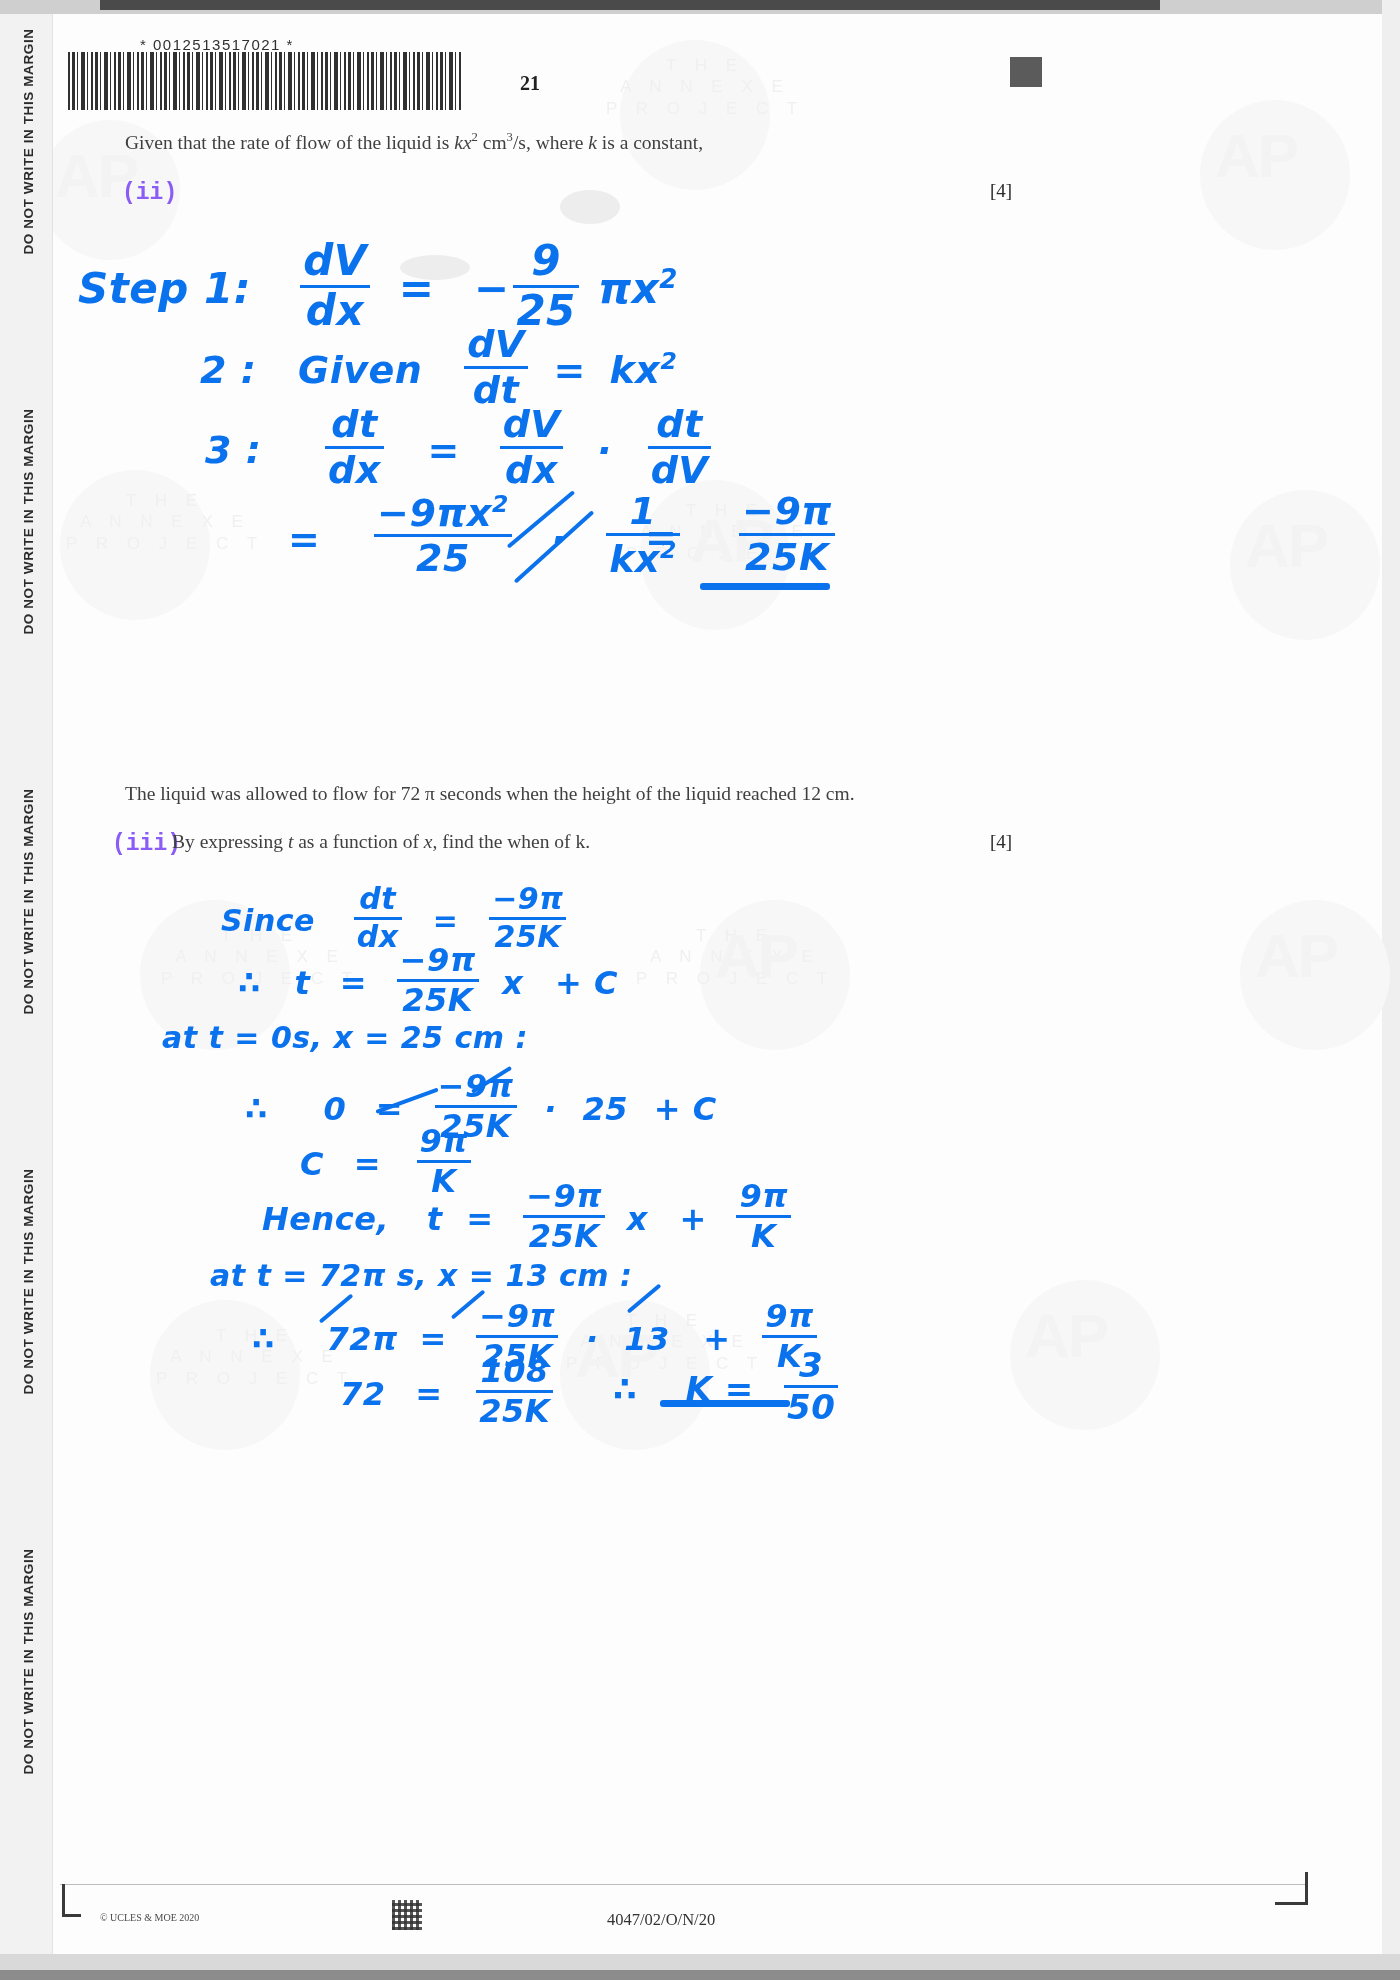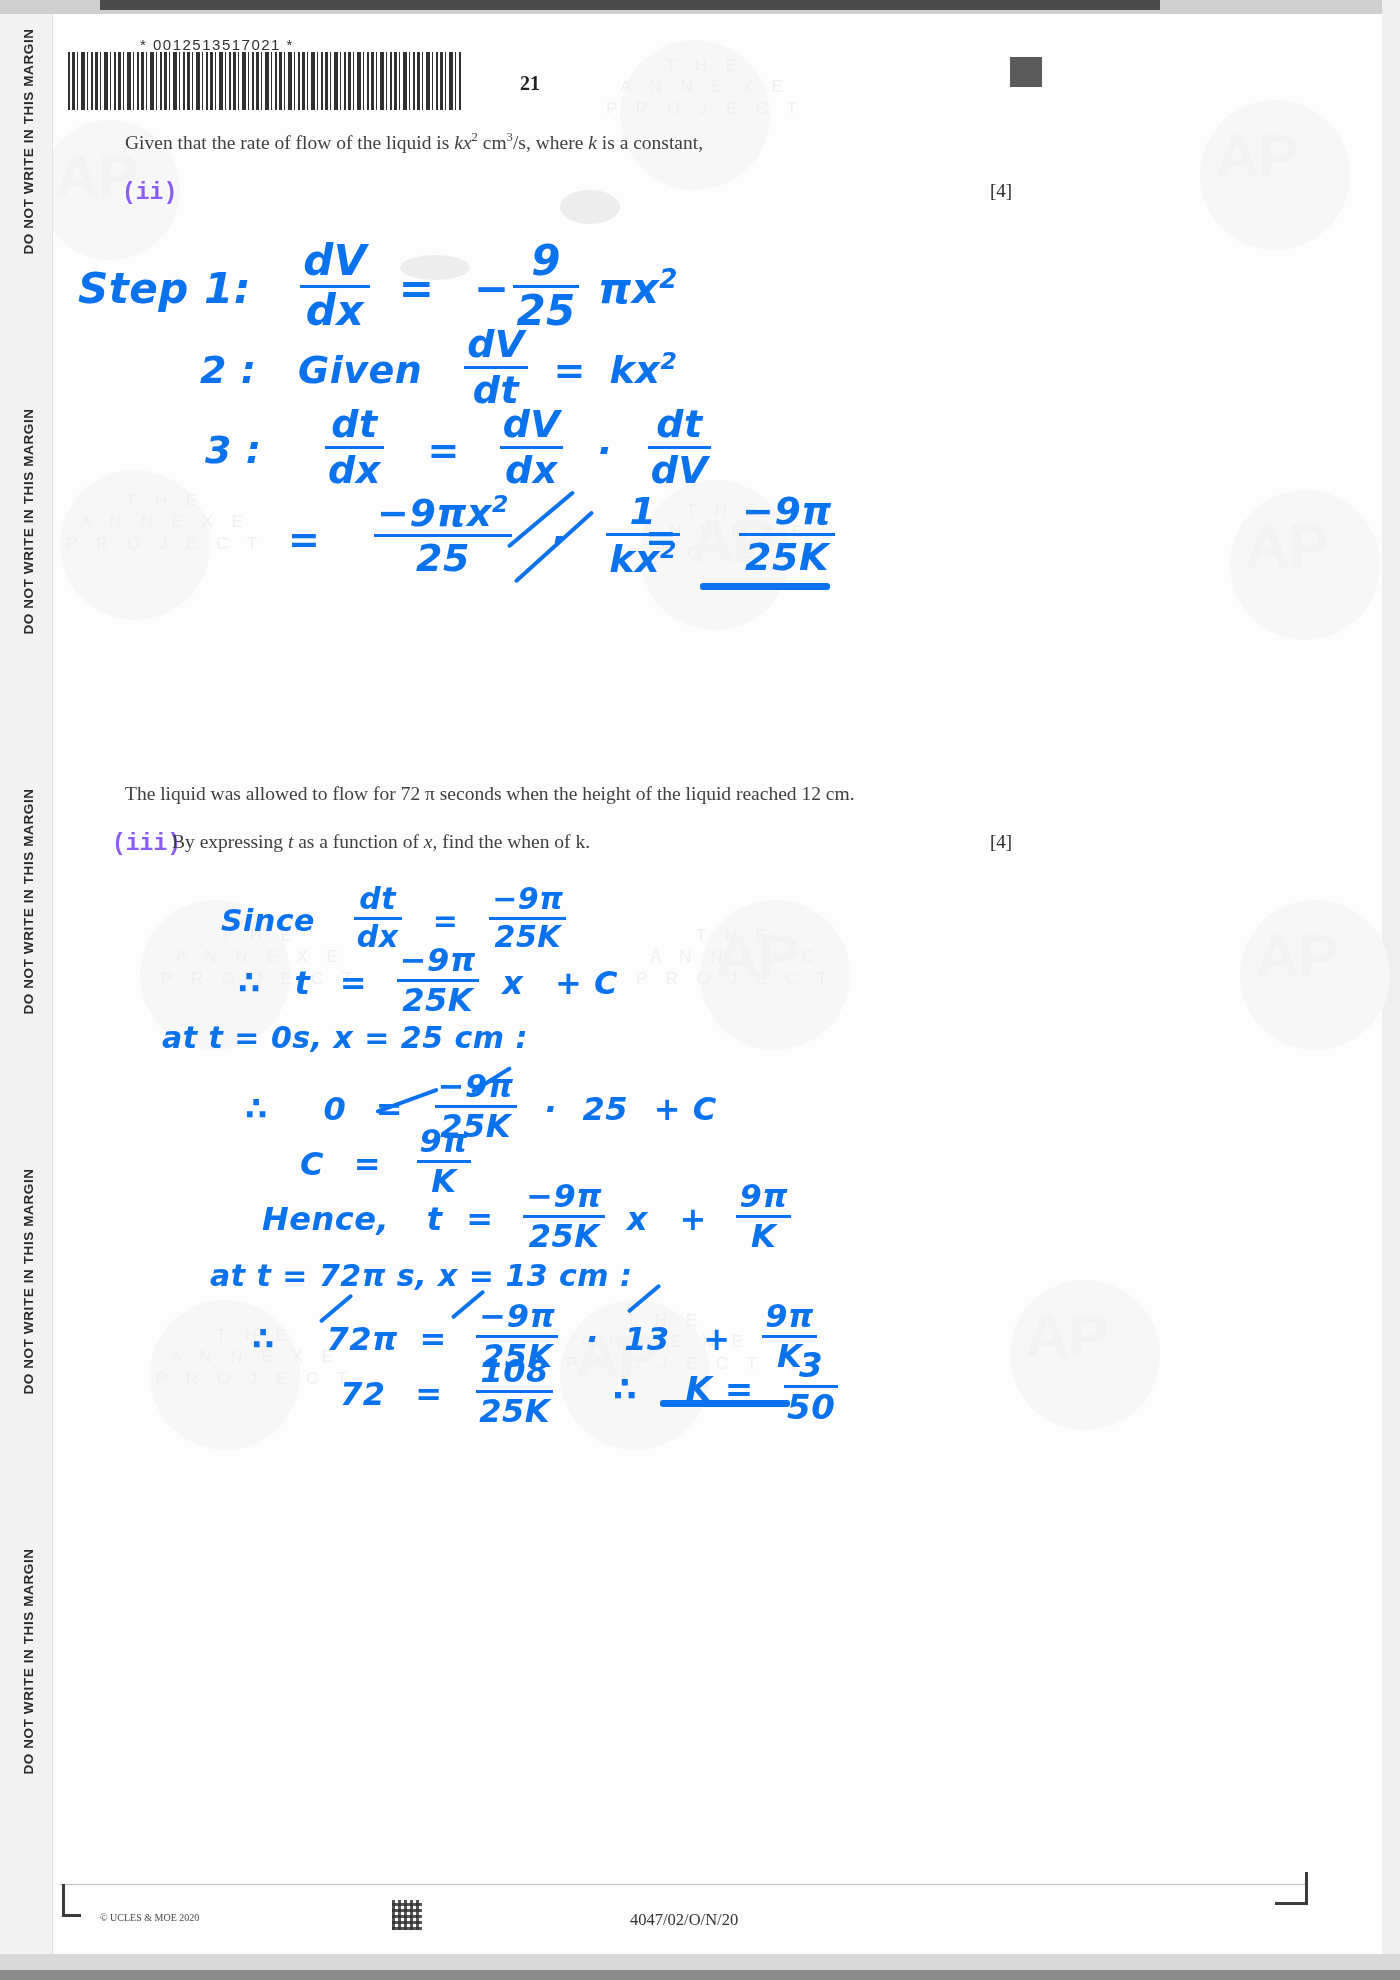--- a/index.html
+++ b/index.html
@@ -197,21 +197,21 @@
   }
   #footer-right-mark{
     position:absolute;left:1275px;top:1872px;width:30px;height:30px;
     border-right:3px solid #3a3a3a;border-bottom:3px solid #3a3a3a;z-index:6;
   }
   #copyright{
     position:absolute;left:100px;top:1912px;
     font-family:"Liberation Serif", serif;font-size:10px;color:#4a4a4a;z-index:6;
   }
   #papercode{
-    position:absolute;left:630px;top:1910px;
+    position:absolute;left:607px;top:1910px;
     font-family:"Liberation Serif", serif;font-size:16.5px;color:#333;z-index:6;
   }
   #qrcode{
     position:absolute;left:392px;top:1900px;width:30px;height:30px;z-index:6;
     background:
       repeating-linear-gradient(0deg,#2c2c2c 0 3px,transparent 3px 6px),
       repeating-linear-gradient(90deg,#2c2c2c 0 3px,transparent 3px 6px);
     background-blend-mode:multiply;
     opacity:.8;
   }

